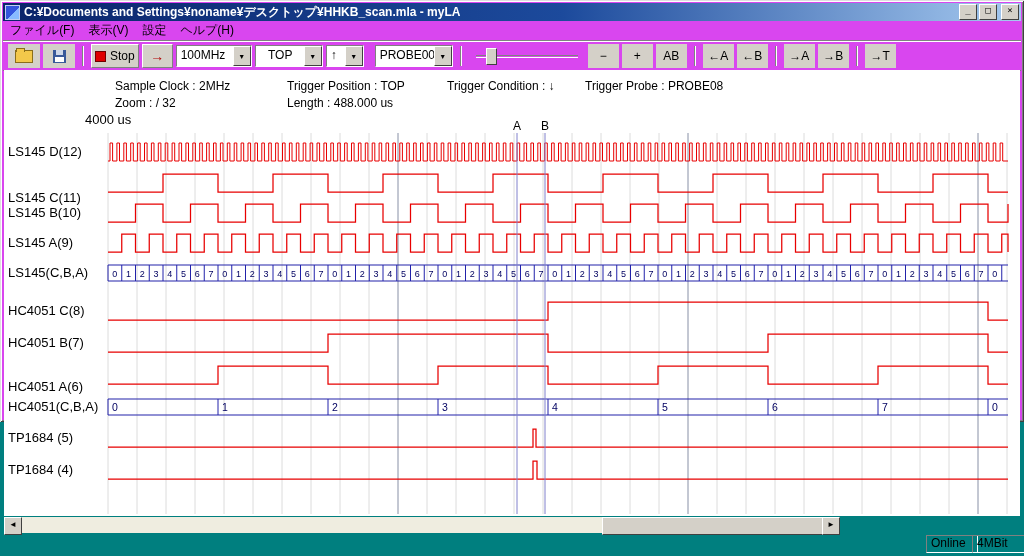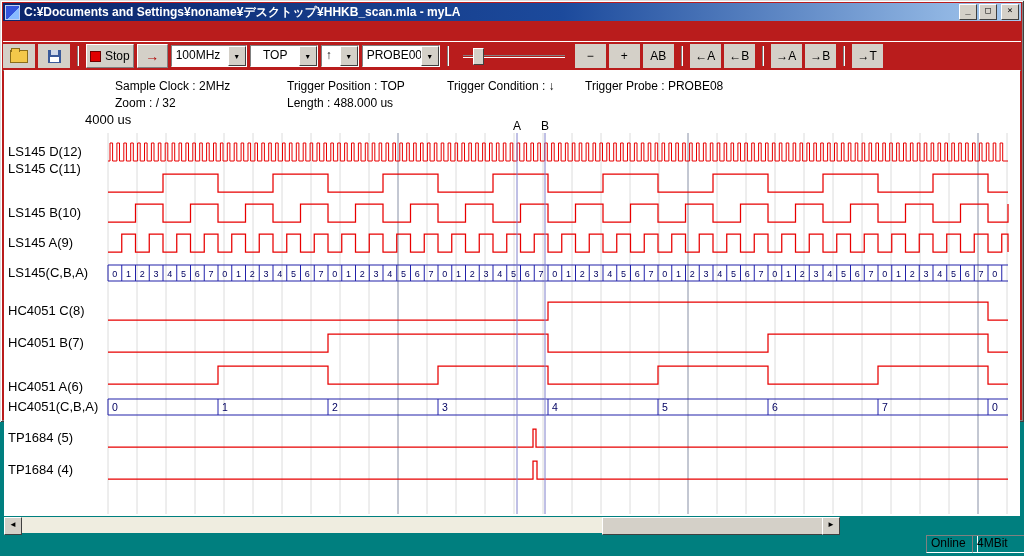--- a/index.html
+++ b/index.html
@@ -1,39 +1,39 @@
 <!DOCTYPE html>
 <html><head>
 <meta charset="utf-8">
 <style>
   html,body{margin:0;padding:0;}
   body{background:#007f7f;font-family:"Liberation Sans",sans-serif;}
   .stage{position:relative;width:1024px;height:556px;overflow:hidden;background:#007f7f;}
-  .window{position:absolute;left:0;top:0;width:1024px;height:422px;background:#b91c1c;
+  .window{position:absolute;left:0;top:0;width:1024px;height:422px;background:#d946ef;
     box-shadow:inset 1px 1px 0 #dfdfdf, inset -1px -1px 0 #404040, inset 2px 2px 0 #ffffff, inset -2px -2px 0 #808080;
     font-size:13px;color:#000;}
   
   .titlebar{position:absolute;left:3px;top:3px;right:3px;height:18px;
     background:linear-gradient(90deg,#0a246a 0%,#1c4a9c 55%,#a6caf0 100%);
     display:flex;align-items:center;}
   .app-icon{width:13px;height:13px;margin-left:2px;flex:0 0 auto;
     background:linear-gradient(135deg,#3355dd 0 55%,#88bbff 55% 100%);
     border:1px solid #c0d0f0;}
   .title-text{color:#fff;font-size:12px;font-weight:bold;padding-left:4px;white-space:nowrap;overflow:hidden;flex:1;}
   .cap-btn{width:16px;height:14px;margin-right:2px;background:#d4d0c8;flex:0 0 auto;
     border:1px solid;border-color:#ffffff #404040 #404040 #ffffff;
     font-size:9px;line-height:11px;text-align:center;font-family:"DejaVu Sans Mono",monospace;}
   .cap-btn.close{margin-left:2px;}
   
   .menubar{position:absolute;left:3px;top:21px;right:3px;height:19px;display:flex;align-items:center;
     font-size:12px;border-bottom:1px solid #808080;}
   .menu-item{padding:2px 7px;white-space:nowrap;}
   
   .toolbar{position:absolute;left:3px;top:41px;right:3px;height:28px;display:flex;align-items:center;
-    border-top:1px solid #ffffff;border-bottom:1px solid #808080;gap:3px;}
+    border-top:1px solid #ffffff;border-bottom:1px solid #808080;padding-left:5px;gap:3px;}
   .tb-btn{height:22px;min-width:23px;display:flex;align-items:center;justify-content:center;
     background:#d4d0c8;border:1px solid;border-color:#ffffff #808080 #808080 #ffffff;font-size:12px;padding:0 3px;white-space:nowrap;}
   .icon-btn{width:24px;}
   .folder-icon{width:16px;height:11px;background:#f3c84a;border:1px solid #8a6d1a;position:relative;}
   .folder-icon:before{content:"";position:absolute;left:0;top:-3px;width:7px;height:3px;background:#f3c84a;border:1px solid #8a6d1a;border-bottom:none;}
   .floppy-icon{width:13px;height:13px;background:#3a5a9a;position:relative;}
   .floppy-icon:before{content:"";position:absolute;left:3px;top:0;width:7px;height:5px;background:#cfd8e8;}
   .floppy-icon:after{content:"";position:absolute;left:2px;bottom:1px;width:9px;height:5px;background:#ffffff;}
   .sep{width:0;height:20px;border-left:1px solid #808080;border-right:1px solid #ffffff;margin:0 4px;}
   .stop-sq{width:9px;height:9px;background:#e00000;border:1px solid #700000;margin-right:4px;}
@@ -73,20 +73,26 @@
 <div class="window">
 
   <div class="titlebar">
     <div class="app-icon"></div>
     <div class="title-text">C:¥Documents and Settings¥noname¥デスクトップ¥HHKB_scan.mla - myLA</div>
     <div class="cap-btn">_</div>
     <div class="cap-btn">□</div>
     <div class="cap-btn close">×</div>
   </div>
 
+  <div class="menubar">
+    <span class="menu-item">ファイル(F)</span>
+    <span class="menu-item">表示(V)</span>
+    <span class="menu-item">設定</span>
+    <span class="menu-item">ヘルプ(H)</span>
+  </div>
 
   <div class="toolbar">
     <div class="tb-btn icon-btn" style="border-color:#d4d0c8;">
       <span class="folder-icon"></span>
     </div>
     <div class="tb-btn icon-btn" style="border-color:#d4d0c8;">
       <span class="floppy-icon"></span>
     </div>
     <div class="sep"></div>
     <div class="tb-btn">
@@ -101,21 +107,21 @@
       <span class="drop">▼</span>
     </div>
     <div class="combo" style="width:66px;text-align:center;">
       <span class="val">TOP</span>
       <span class="drop">▼</span>
     </div>
     <div class="combo" style="width:36px;">
       <span class="val">↑</span>
       <span class="drop">▼</span>
     </div>
-    <div class="combo" style="width:76px;">
+    <div class="combo" style="width:76px;margin-left:8px;">
       <span class="val">PROBE00</span>
       <span class="drop">▼</span>
     </div>
     <div class="sep"></div>
     <div class="slider">
       <div class="track"></div>
       <div class="thumb"></div>
     </div>
     <div class="tb-btn" style="border-color:#d4d0c8;">−</div>
     <div class="tb-btn" style="border-color:#d4d0c8;">+</div>
@@ -135,21 +141,21 @@
   <span class="info" style="left:115px;top:79px;">Sample Clock : 2MHz</span>
   <span class="info" style="left:287px;top:79px;">Trigger Position : TOP</span>
   <span class="info" style="left:447px;top:79px;">Trigger Condition : ↓</span>
   <span class="info" style="left:585px;top:79px;">Trigger Probe : PROBE08</span>
   <span class="info" style="left:115px;top:96px;">Zoom : /  32</span>
   <span class="info" style="left:287px;top:96px;">Length : 488.000 us</span>
   <span class="time-label">4000 us</span>
 
   <div id="wave-labels">
         <div style="top: 144px;">LS145 D(12)</div>
-        <div style="top: 161px;">LS145 C(11)</div>
+        <div style="top: 190px;">LS145 C(11)</div>
         <div style="top: 205px;">LS145 B(10)</div>
         <div style="top: 235px;">LS145 A(9)</div>
         <div style="top: 265px;">LS145(C,B,A)</div>
         <div style="top: 303px;">HC4051 C(8)</div>
         <div style="top: 335px;">HC4051 B(7)</div>
         <div style="top: 367px; margin-top: 12px;">HC4051 A(6)</div>
         <div style="top: 399px;">HC4051(C,B,A)</div>
         <div style="top: 430px;">TP1684 (5)</div>
         <div style="top: 462px;">TP1684 (4)</div>
       </div>

